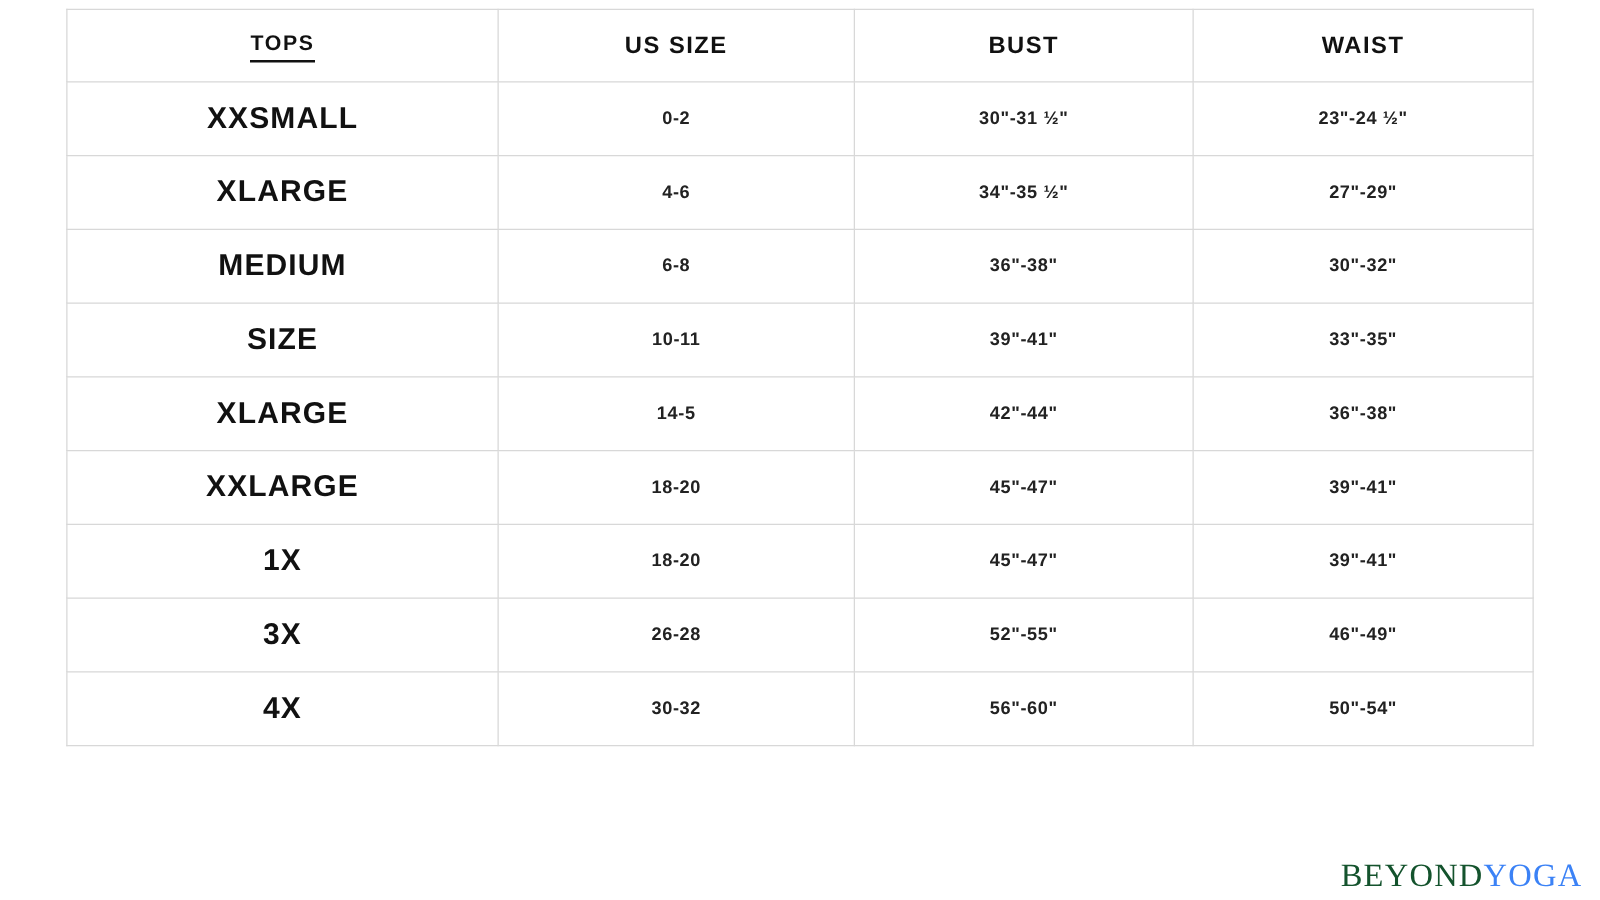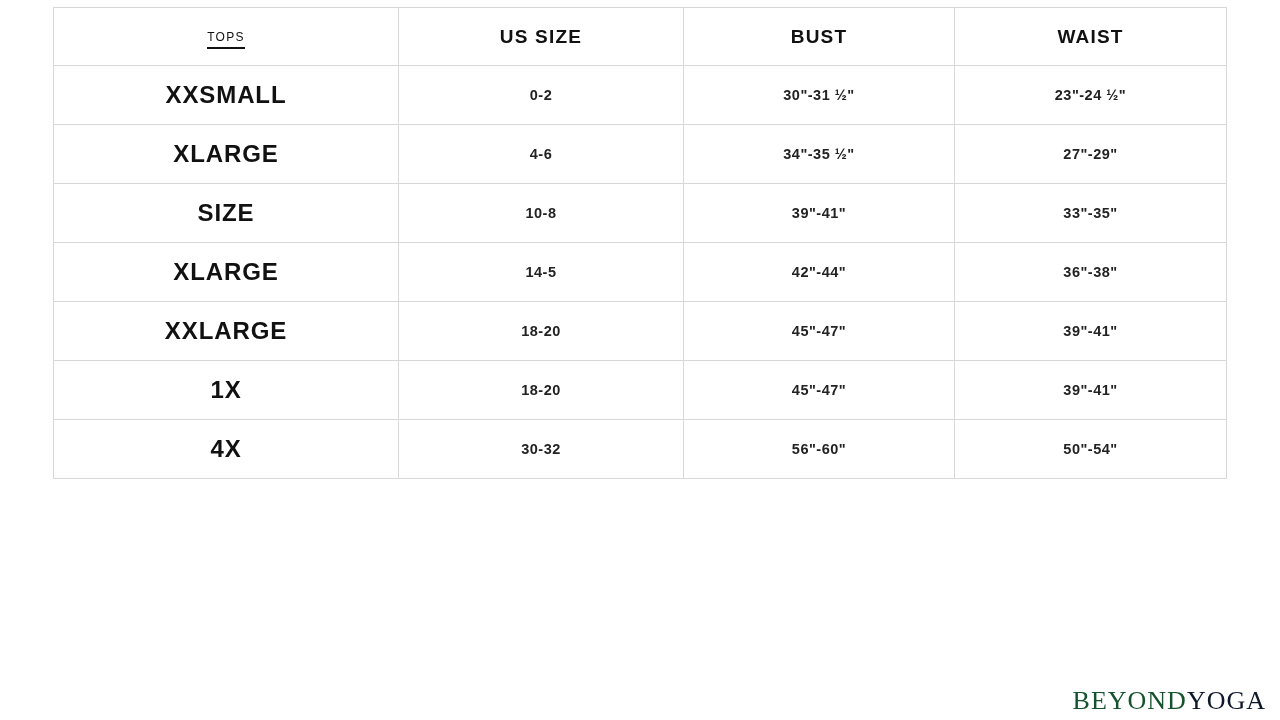--- a/index.html
+++ b/index.html
@@ -48,23 +48,23 @@
     height: 58px;
     font-size: 19px;
     font-weight: bold;
     letter-spacing: 1.2px;
     color: #111;
   }
   .hdr-tops {
     display: inline-block;
     border-bottom: 2px solid #111;
     padding-bottom: 3px;
-    font-size: 12px;
+    font-size: 17px;
     letter-spacing: 1.3px;
-    font-weight: normal;
+    font-weight: bold;
   }
   td.size-name {
     font-size: 24px;
     font-weight: bold;
     letter-spacing: 0.9px;
     color: #111;
   }
   td.measure {
     font-size: 14.5px;
     font-weight: bold;
@@ -75,21 +75,21 @@
     position: absolute;
     right: 14px;
     bottom: 4px;
     font-family: "Liberation Serif", serif;
     font-size: 26px;
     letter-spacing: 1px;
     color: #111;
     white-space: nowrap;
   }
   .brand .beyond { color: #14532d; }
-  .brand .yoga { color: #0f172a; }
+  .brand .yoga { color: #3b82f6; }
 </style>
 </head>
 <body>
 
 <div class="sheet">
 
   <table class="size-chart">
     <colgroup>
       <col class="c0">
         <col class="c1">
@@ -113,22 +113,28 @@
         <td class="measure">30"-31 ½"</td>
         <td class="measure">23"-24 ½"</td>
       </tr>
       <tr>
         <td class="size-name">XLARGE</td>
         <td class="measure">4-6</td>
         <td class="measure">34"-35 ½"</td>
         <td class="measure">27"-29"</td>
       </tr>
       <tr>
+        <td class="size-name">MEDIUM</td>
+        <td class="measure">6-8</td>
+        <td class="measure">36"-38"</td>
+        <td class="measure">30"-32"</td>
+      </tr>
+      <tr>
         <td class="size-name">SIZE</td>
-        <td class="measure">10-8</td>
+        <td class="measure">10-11</td>
         <td class="measure">39"-41"</td>
         <td class="measure">33"-35"</td>
       </tr>
       <tr>
         <td class="size-name">XLARGE</td>
         <td class="measure">14-5</td>
         <td class="measure">42"-44"</td>
         <td class="measure">36"-38"</td>
       </tr>
       <tr>
@@ -137,20 +143,26 @@
         <td class="measure">45"-47"</td>
         <td class="measure">39"-41"</td>
       </tr>
       <tr>
         <td class="size-name">1X</td>
         <td class="measure">18-20</td>
         <td class="measure">45"-47"</td>
         <td class="measure">39"-41"</td>
       </tr>
       <tr>
+        <td class="size-name">3X</td>
+        <td class="measure">26-28</td>
+        <td class="measure">52"-55"</td>
+        <td class="measure">46"-49"</td>
+      </tr>
+      <tr>
         <td class="size-name">4X</td>
         <td class="measure">30-32</td>
         <td class="measure">56"-60"</td>
         <td class="measure">50"-54"</td>
       </tr>
     </tbody>
   </table>
 
   <div class="brand">
     <span class="beyond">BEYOND</span><span class="yoga">YOGA</span>

